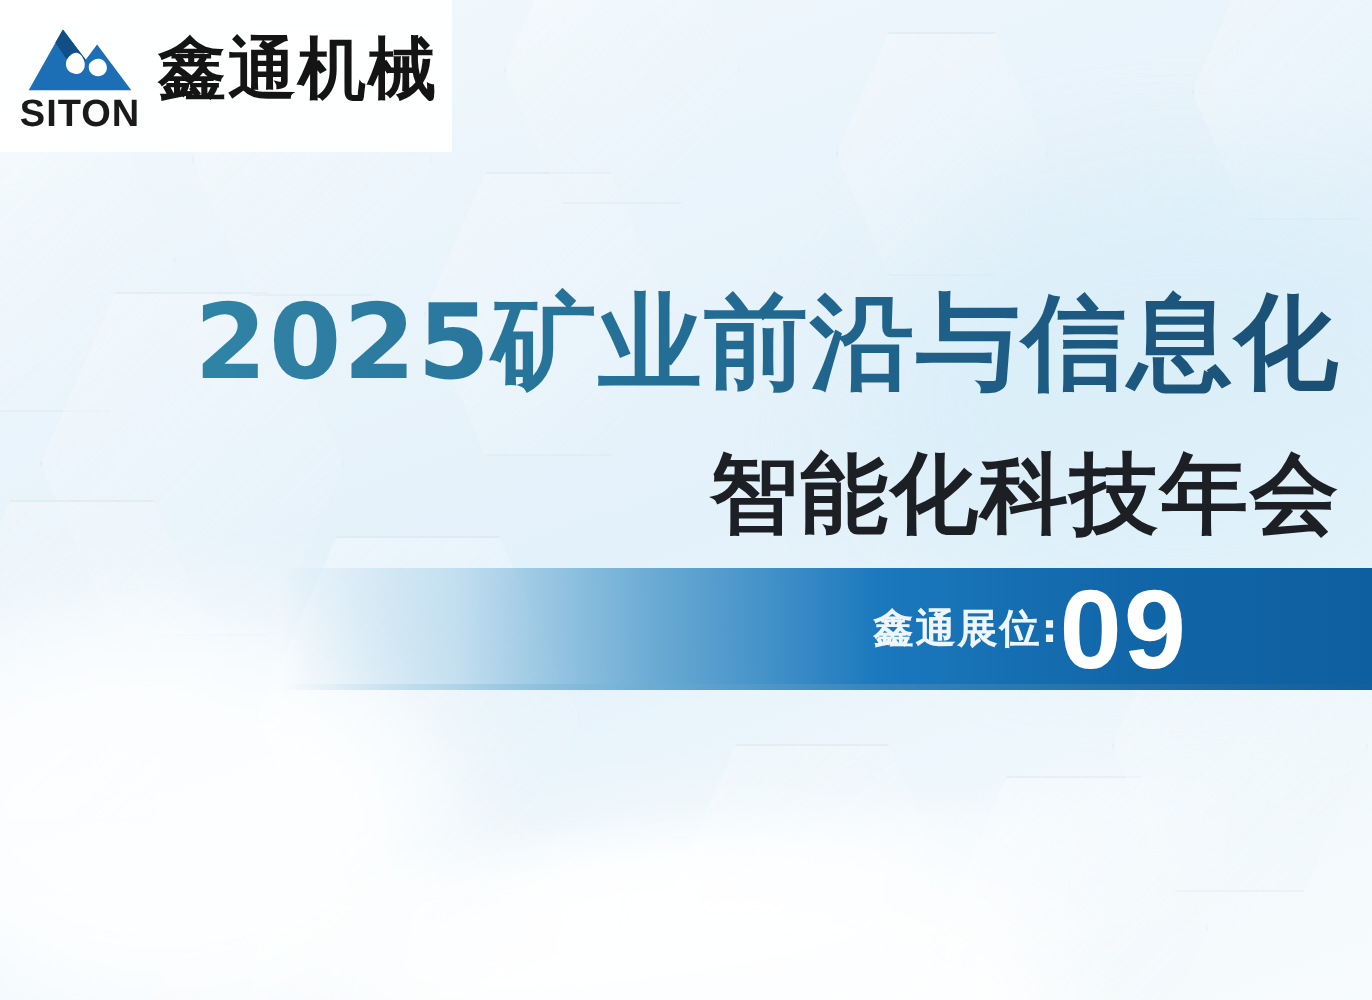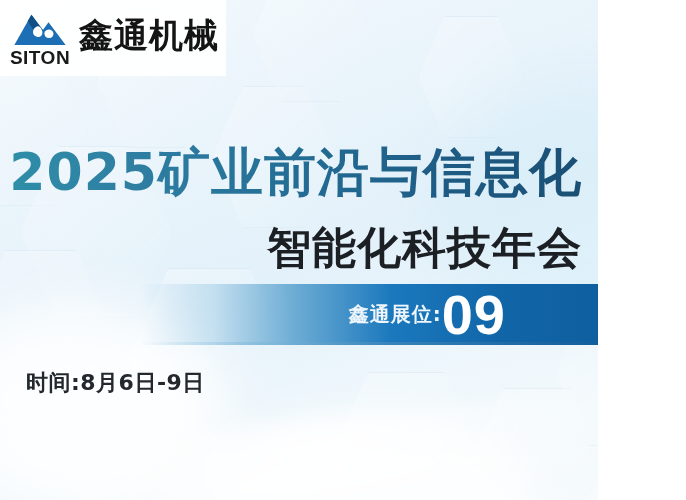--- a/index.html
+++ b/index.html
@@ -8,21 +8,21 @@
   }
   body {
     width: 686px;
     height: 500px;
     overflow: hidden;
     font-family: "Liberation Sans", "DejaVu Sans", sans-serif;
   }
 
   #poster {
     position: relative;
-    width: 598px;
+    width: 686px;
     height: 500px;
     background: linear-gradient(160deg, #f4fafd 0%, #eaf4fb 28%, #e3f1fa 52%, #eef7fc 74%, #f7fbfd 100%);
     overflow: hidden;
   }
 
   
   .hex-layer {
     position: absolute;
     inset: 0;
     pointer-events: none;
@@ -232,16 +232,15 @@
     <div class="headline-line1">2025矿业前沿与信息化</div>
     <div class="headline-line2">智能化科技年会</div>
   </div>
 
   <div class="booth-banner">
     <span class="booth-label">鑫通展位:</span>
     <span class="booth-number">09</span>
   </div>
 
   <div class="footer-info">
-    <span class="info-item">时间:8月6日-9日</span>
   </div>
 
 </div>
 
 </body></html>

